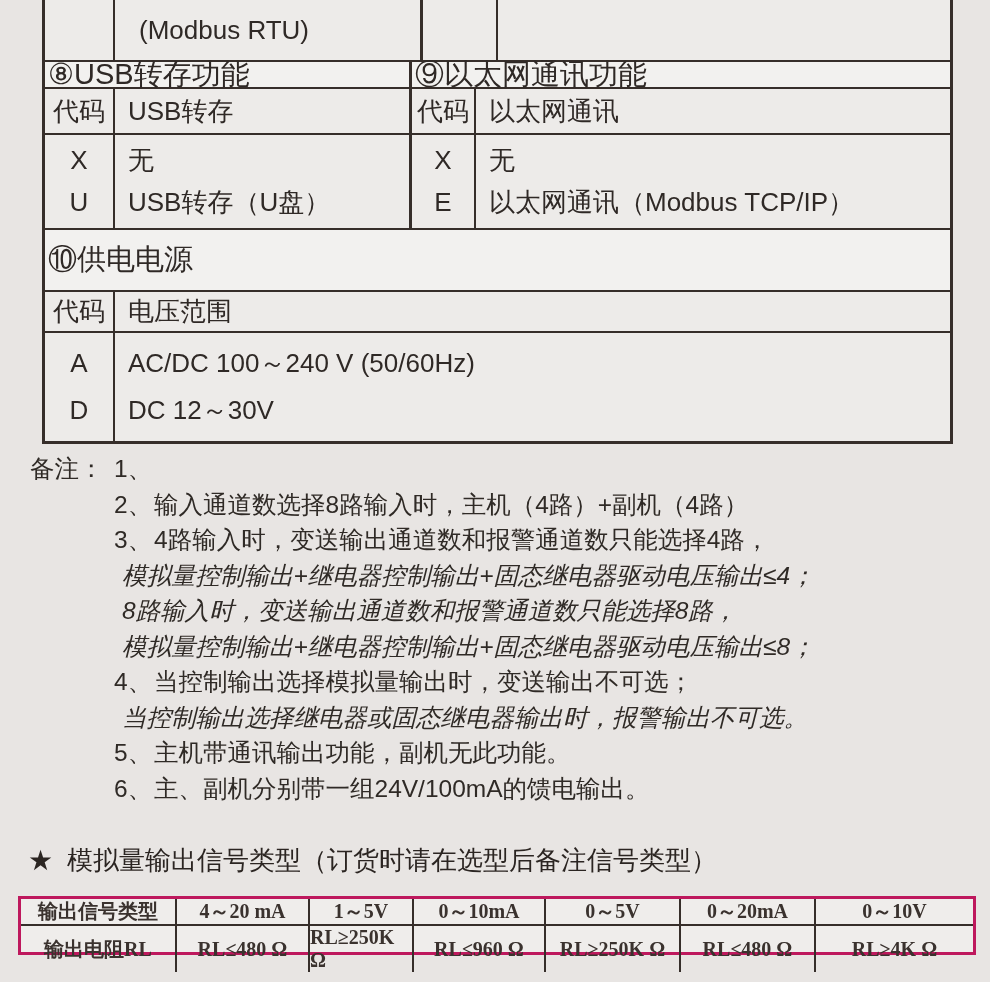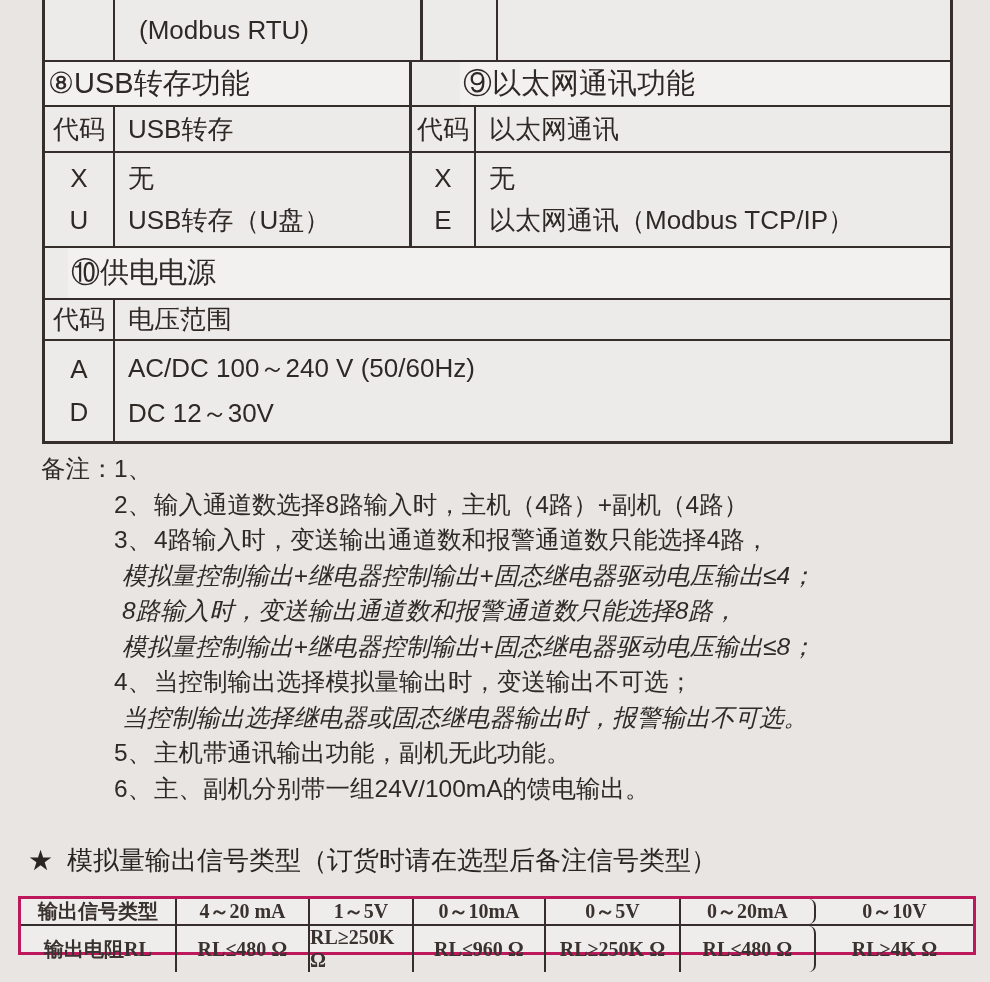--- a/index.html
+++ b/index.html
@@ -39,33 +39,33 @@
 
   .w-code-l { width: 70px; }
   .w-desc-l { width: 297px; }
   .w-code-r { width: 64px; }
   .w-desc-r { flex: 1; border-radius: 22px; }
   .w-sec-l  { width: 367px; }
   .w-sec-r  { flex: 1; }
   .w-full   { flex: 1; }
 
   .rowA { height: 62px; gap: 11px; }
-  .rowB { height: 45px; gap: 48px; }
+  .rowB { height: 27px; }
   .rowC { height: 46px; }
   .rowD { height: 95px; }
-  .rowE { height: 52px; padding-left: 23px; }
+  .rowE { height: 62px; }
   .rowF { height: 41px; }
   .rowG { flex: 1; }
 
   
   #notes {
     position: absolute; left: 30px; top: 451px; width: 940px;
     font-size: 24.5px; line-height: 35.5px; color: #2f2a26;
   }
-  .note-label { position: absolute; left: 11px; top: 0; }
+  .note-label { position: absolute; left: 0; top: 0; }
   .note-line { margin-left: 84px; display: flex; }
   .note-line .num { width: 40px; flex-shrink: 0; }
   .note-line.cont { margin-left: 92px; font-style: italic; }
 
   
   #star-line {
     position: absolute; left: 28px; top: 843px;
     display: flex; align-items: center; font-size: 26px; color: #2b2522;
   }
   #star-line .star { font-size: 28px; margin-right: 14px; }
@@ -83,21 +83,21 @@
   }
   .srow { display: flex; box-sizing: border-box; }
   .srow.first { border-bottom: 2px solid #362e2a; height: 27px; }
   .srow.second { flex: 1; }
   .scell {
     box-sizing: border-box; display: flex; align-items: center; justify-content: center;
     border-right: 2px solid #362e2a;
   }
   .scell:last-child { border-right: none; }
   .sc0 { width: 156px; } .sc1 { width: 133px; } .sc2 { width: 104px; }
-  .sc3 { width: 132px; } .sc4 { width: 135px; } .sc5 { width: 135px; border-radius: 7px; }
+  .sc3 { width: 132px; } .sc4 { width: 135px; } .sc5 { width: 135px; }
   .sc6 { flex: 1; }
 </style>
 </head>
 <body>
 
 <div id="page">
 
   <div id="main-table">
 
     <div class="trow rowA">

